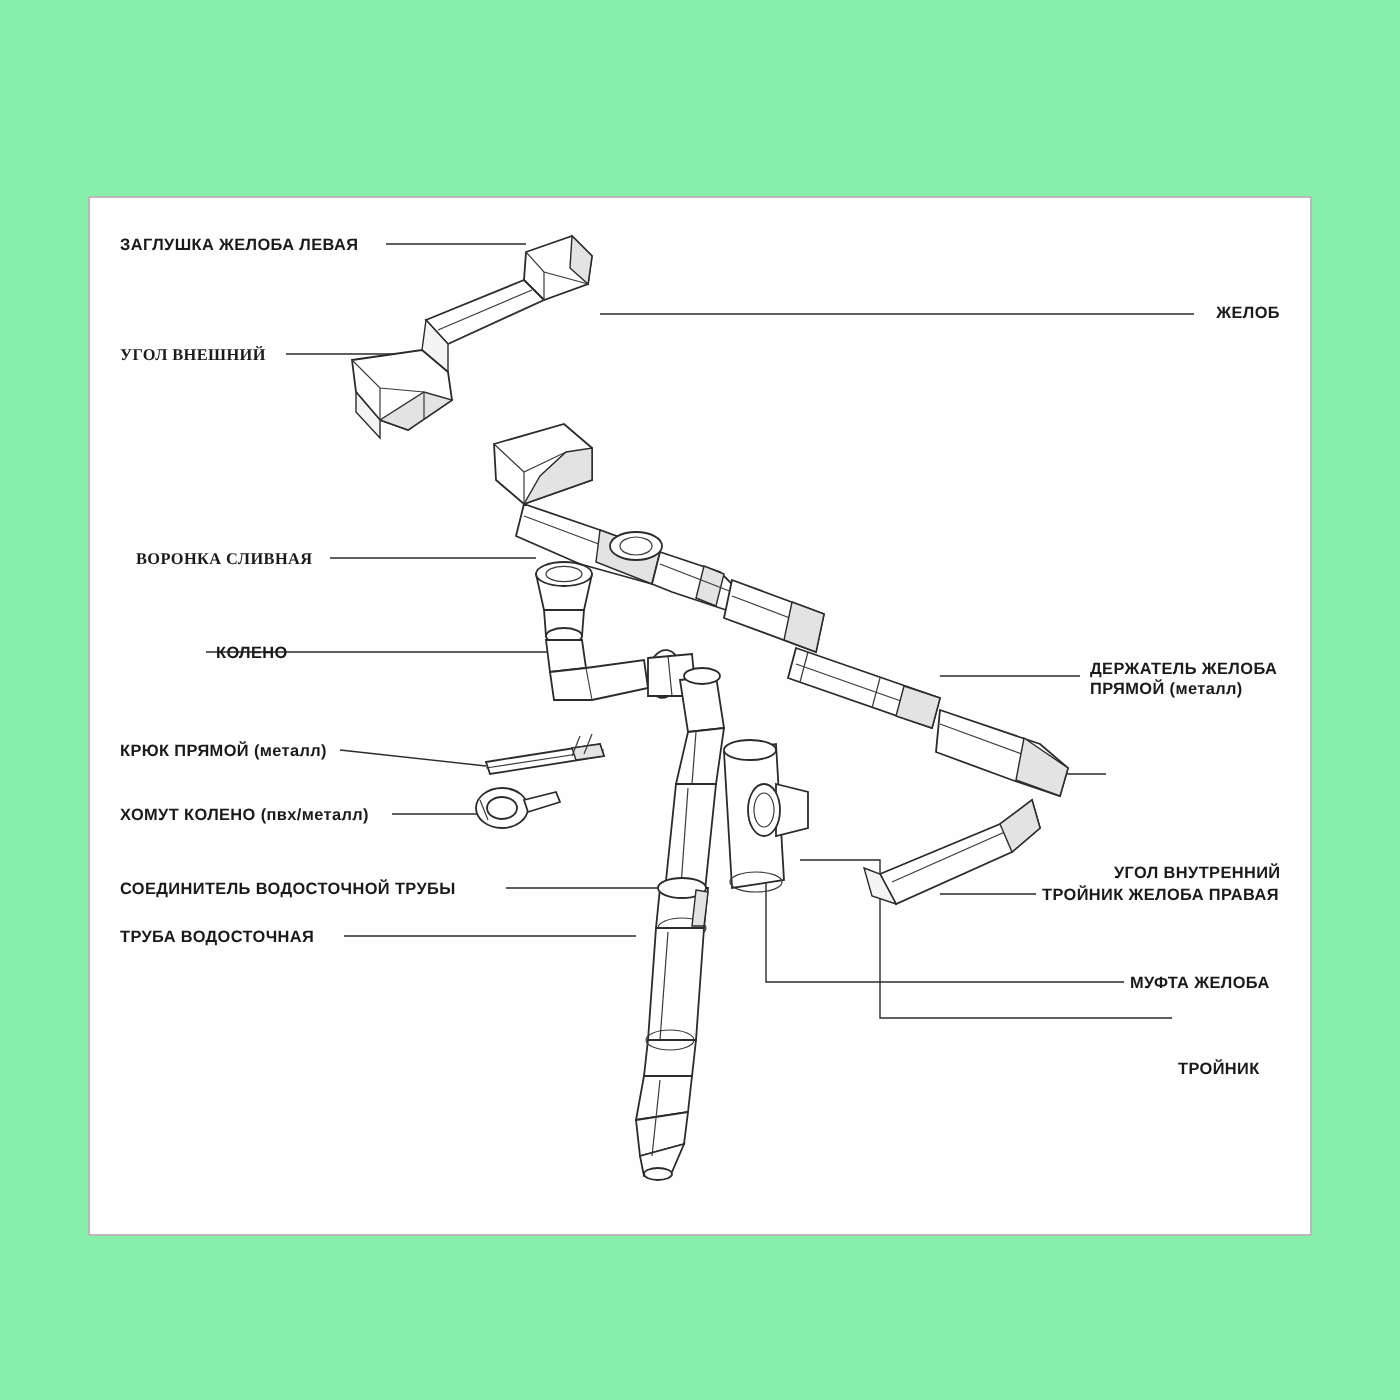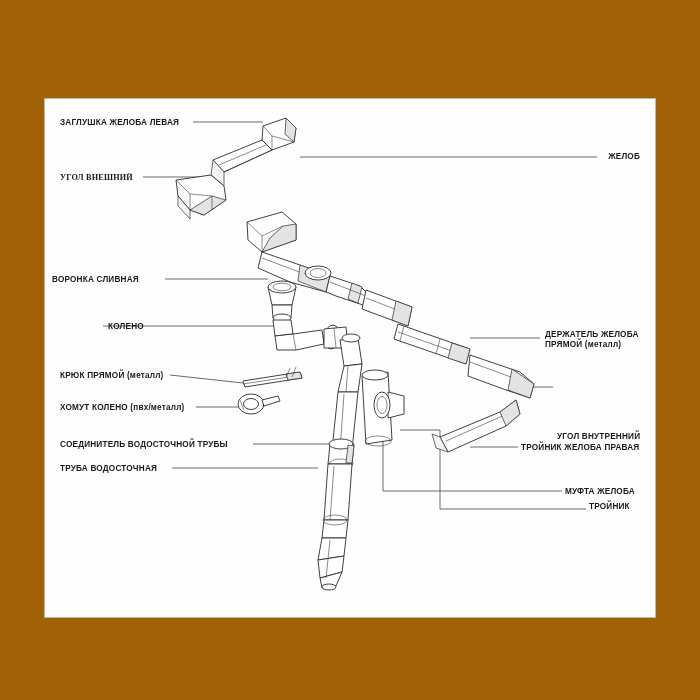--- a/index.html
+++ b/index.html
@@ -4,21 +4,21 @@
 <style>
   html, body {
     margin: 0;
     padding: 0;
     background: #ffffff;
   }
   #stage {
     position: relative;
     width: 700px;
     height: 700px;
-    background: #a16207;
+    background: #86efac;
     font-family: "Liberation Sans", sans-serif;
     overflow: hidden;
   }
   #frame {
     position: absolute;
     left: 44px;
     top: 98px;
     width: 612px;
     height: 520px;
     border: 1px solid #b9b9b9;
@@ -229,28 +229,28 @@
       <ellipse class="part" cx="251" cy="404" rx="13" ry="10"></ellipse>
       <ellipse class="part" cx="251" cy="404" rx="7.5" ry="5.5"></ellipse>
       <path class="part" d="M262 400 L278 396 L280 401 L264 406 Z"></path>
       <path class="thin" d="M240 400 L244 410"></path>
     </g>
 
   </svg>
 
   <div class="label" style="left:60px; top:118px;">ЗАГЛУШКА ЖЕЛОБА ЛЕВАЯ</div>
   <div class="label" style="left:60px; top:173px;font-family:Liberation Serif, serif;">УГОЛ ВНЕШНИЙ</div>
-  <div class="label" style="left:52px; top:275px;">ВОРОНКА СЛИВНАЯ</div>
+  <div class="label" style="left:68px; top:275px;font-family:Liberation Serif, serif;">ВОРОНКА СЛИВНАЯ</div>
   <div class="label" style="left:60px; top:322px;padding-left:48px;">КОЛЕНО</div>
   <div class="label" style="left:60px; top:371px;">КРЮК ПРЯМОЙ (металл)</div>
   <div class="label" style="left:60px; top:403px;">ХОМУТ КОЛЕНО (пвх/металл)</div>
   <div class="label" style="left:60px; top:440px;">СОЕДИНИТЕЛЬ ВОДОСТОЧНОЙ ТРУБЫ</div>
   <div class="label" style="left:60px; top:464px;">ТРУБА ВОДОСТОЧНАЯ</div>
 
   <div class="label right" style="left:560px; top:152px; width:80px;">ЖЕЛОБ</div>
   <div class="label" style="left:545px; top:330px;">ДЕРЖАТЕЛЬ ЖЕЛОБА
 ПРЯМОЙ (металл)</div>
   <div class="label" style="left:557px; top:404px;margin-top:28px;">УГОЛ ВНУТРЕННИЙ</div>
   <div class="label" style="left:521px; top:443px;">ТРОЙНИК ЖЕЛОБА ПРАВАЯ</div>
   <div class="label" style="left:565px; top:487px;">МУФТА ЖЕЛОБА</div>
-  <div class="label" style="left:589px; top:502px;">ТРОЙНИК</div>
+  <div class="label" style="left:589px; top:530px;">ТРОЙНИК</div>
 
 </div>
 
 </body></html>

